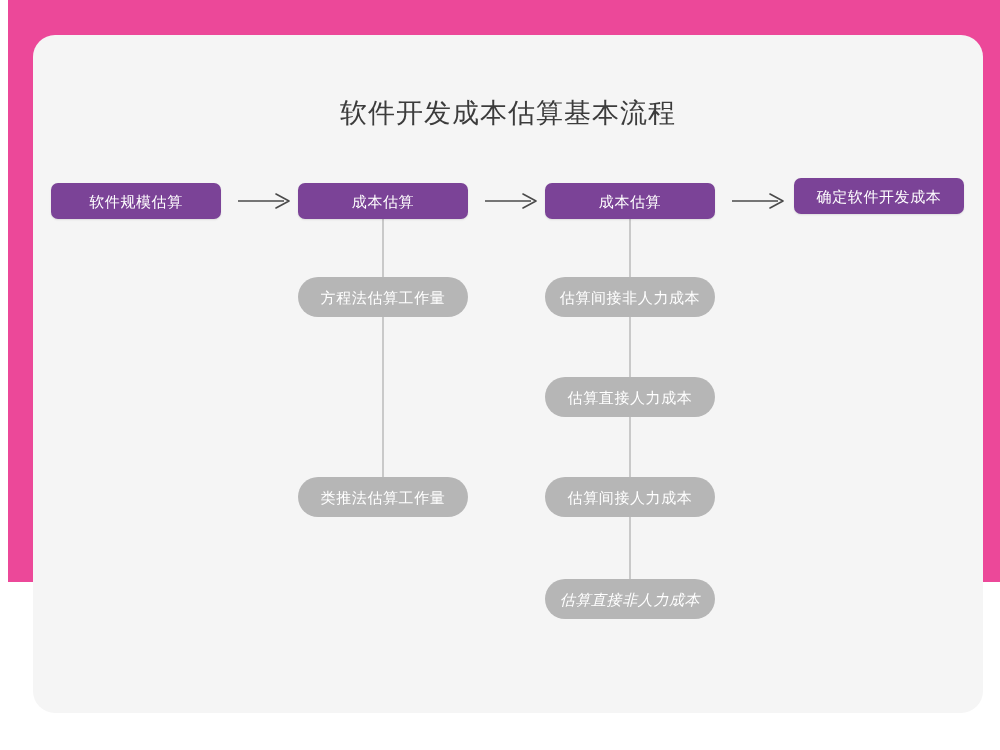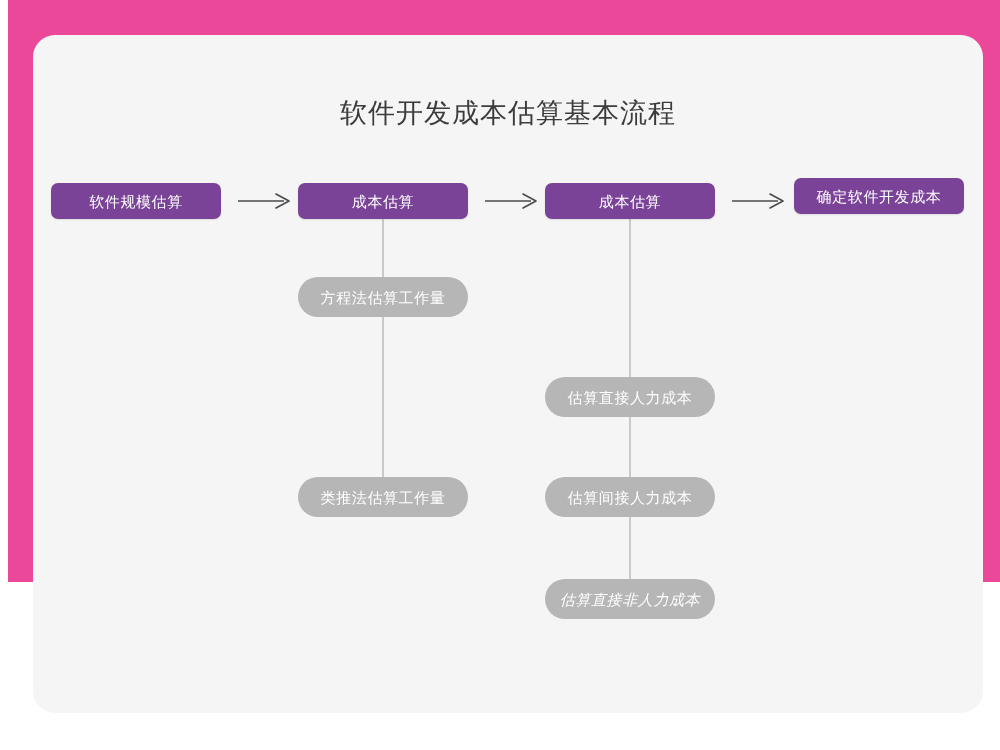--- a/index.html
+++ b/index.html
@@ -143,20 +143,23 @@
 
   <div class="node secondary" style="left:290px; top:277px; width:170px;">
     <span>方程法估算工作量</span>
   </div>
 
 
   <div class="node secondary" style="left:290px; top:477px; width:170px;">
     <span>类推法估算工作量</span>
   </div>
 
+  <div class="node secondary" style="left:537px; top:277px; width:170px;">
+    <span>估算间接非人力成本</span>
+  </div>
 
   <div class="node secondary" style="left:537px; top:477px; width:170px;">
     <span>估算间接人力成本</span>
   </div>
 
   <div class="node secondary" style="left:537px; top:377px; width:170px;">
     <span>估算直接人力成本</span>
   </div>
 
   <div class="node secondary" style="left:537px; top:579px; width:170px;font-style:italic;">

